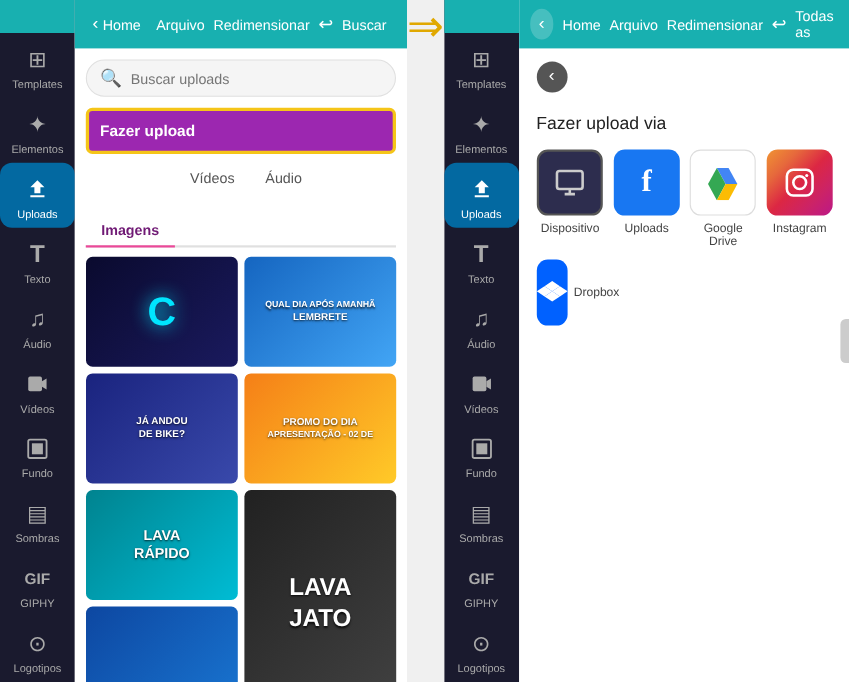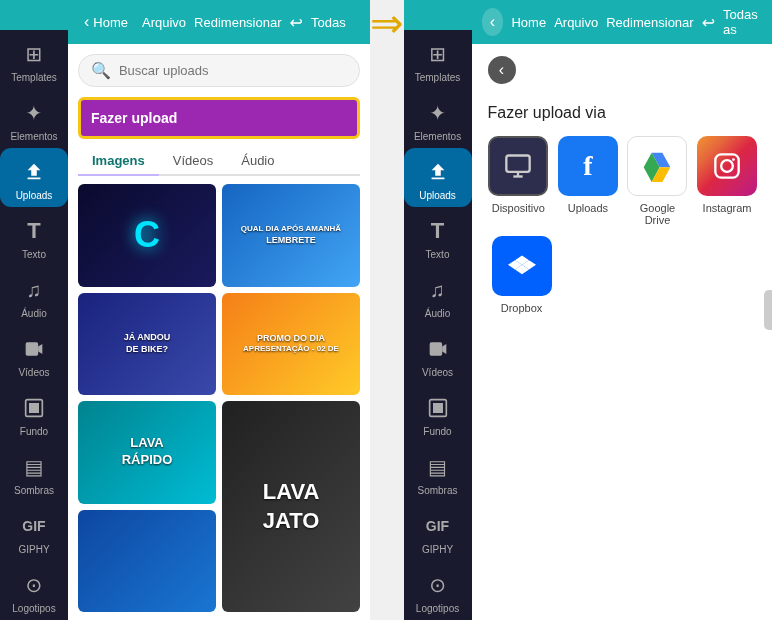--- a/index.html
+++ b/index.html
@@ -151,23 +151,24 @@
     .tab {
       padding: 6px 14px;
       font-size: 13px;
       cursor: pointer;
       color: #555;
       border-bottom: 2px solid transparent;
       margin-bottom: -2px;
     }
 
     .tab.active {
-      color: #0f766e;
-      border-bottom: 2px solid #c4b5fd;
+      color: #701a75;
+      border-bottom: 2px solid #ec4899;
       font-weight: 600;
+      margin-top: 48px;
     }
 
     .image-grid {
       flex: 1;
       overflow-y: auto;
       padding: 8px 10px;
       display: grid;
       grid-template-columns: 1fr 1fr;
       gap: 6px;
     }
@@ -324,21 +325,21 @@
     }
 
     .upload-option-label {
       font-size: 11px;
       color: #444;
       text-align: center;
     }
 
     .dropbox-row {
       display: flex;
-      flex-direction: column;
+      flex-direction: row;
       align-items: center;
       gap: 6px;
       width: 68px;
       cursor: pointer;
     }
 
     .dropbox-icon {
       width: 60px;
       height: 60px;
       border-radius: 10px;
@@ -440,21 +441,21 @@
   <div class="main-content">
 
     <div class="top-bar">
       <div class="top-bar-btn">
         <span class="top-bar-arrow">‹</span>
         <span>Home</span>
       </div>
       <span>Arquivo</span>
       <span>Redimensionar</span>
       <span style="font-size:16px;">↩</span>
-      <span>Todas</span>
+      <span>Buscar</span>
     </div>
 
     <div class="search-bar">
       <span style="color:#888;">🔍</span>
       <input type="text" placeholder="Buscar uploads" style="">
     </div>
 
     <div class="upload-btn">Fazer upload</div>
 
     <div class="tabs-row">

